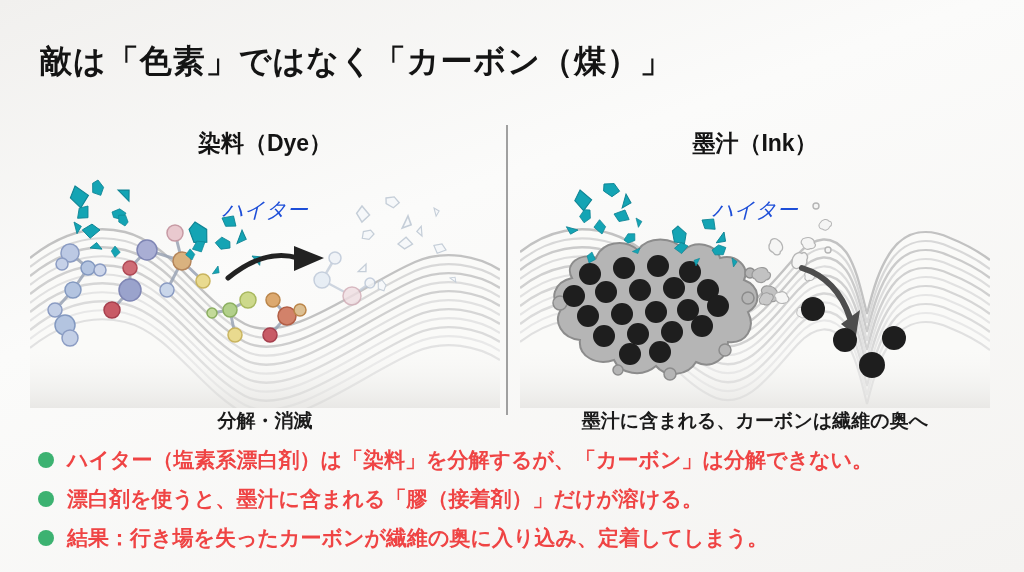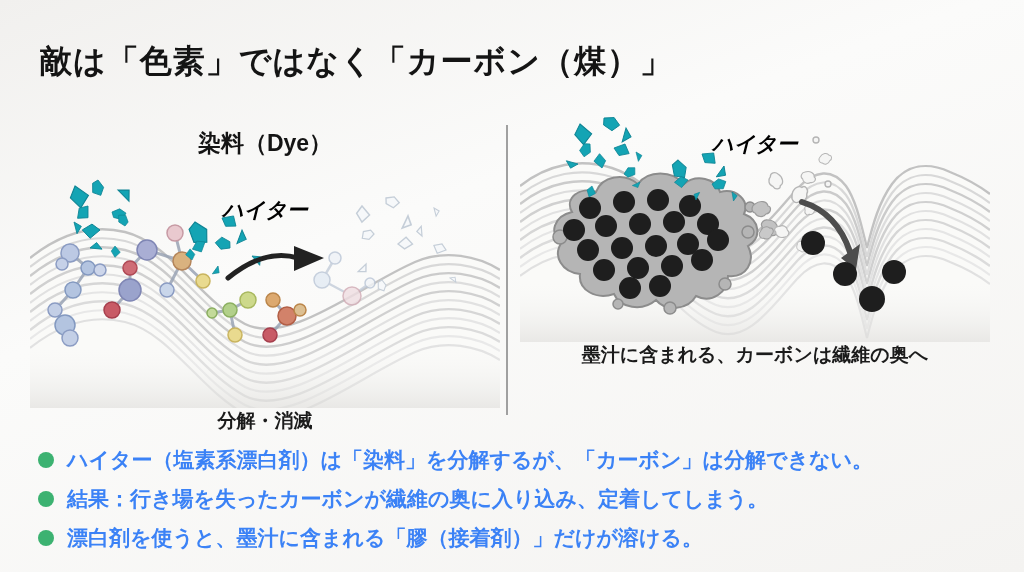--- a/index.html
+++ b/index.html
@@ -19,37 +19,37 @@
   .panel-left{left:30px;}
   .panel-right{left:520px;}
   .panel-header{
     margin:16px;text-align:center;font-size:23px;font-weight:800;
     height:34px;line-height:30px;color:#141414;white-space:nowrap;
   }
   .illus{position:relative;width:470px;height:230px;}
   .illus svg{position:absolute;left:0;top:0;width:470px;height:230px;}
   .hiter-label{
     position:absolute;left:50%;top:18px;transform:translateX(-50%);
-    font-size:21px;font-weight:700;font-style:italic;color:#000000;
+    font-size:21px;font-weight:400;font-style:italic;color:#1d4ed8;
     white-space:nowrap;z-index:3;
   }
   .caption{
     margin:0 0 0 0;text-align:center;font-size:19px;font-weight:800;
     color:#1b1b1b;white-space:nowrap;
   }
   .divider{
     position:absolute;left:506px;top:125px;width:2px;height:290px;
     background:#a0a0a0;
   }
   .bullets{
     position:absolute;left:38px;top:446px;margin:0;padding:0;list-style:none;
   }
   .bullets li{
     display:flex;align-items:center;gap:13px;margin-bottom:11px;
-    font-size:21px;font-weight:800;white-space:nowrap;color:#3b82f6;
+    font-size:21px;font-weight:800;white-space:nowrap;color:#ef4444;
   }
   .dot{
     width:16px;height:16px;border-radius:50%;background:#3cb271;flex:0 0 16px;
   }
 </style>
 </head>
 <body>
 
 <div class="slide">
 
@@ -188,20 +188,21 @@
           <polygon points="264,68 294,80 264,93" fill="#222222"></polygon>
         </g>
       </svg>
     </div>
     <p class="caption">分解・消滅</p>
   </section>
 
   <div class="divider"></div>
 
   <section class="panel panel-right">
+    <h2 class="panel-header">墨汁（Ink）</h2>
     <div class="illus">
       <span class="hiter-label">ハイター</span>
       <svg viewBox="0 0 470 230">
         <defs>
           <linearGradient id="fadeR" x1="0" y1="0" x2="0" y2="1">
             <stop offset="0" stop-color="#ffffff" stop-opacity="0"></stop>
             <stop offset="1" stop-color="#dddcd9"></stop>
           </linearGradient>
           <path id="wvR" d="M0,74 C28,52 60,46 92,56 C135,70 160,116 196,130 C228,142 252,104 278,76 C295,58 312,56 326,74 C336,88 341,112 347,136 C353,112 359,90 372,72 C387,52 408,50 430,60 C450,68 462,76 470,82"></path>
           <path id="frag" d="M0,0 C5,-4 12,-3 13,2 C17,3 16,9 11,10 C8,14 2,13 0,9 C-4,8 -4,2 0,0 Z"></path>
@@ -308,21 +309,21 @@
     <p class="caption">墨汁に含まれる、カーボンは繊維の奥へ</p>
   </section>
 
   <ul class="bullets">
     <li>
       <span class="dot"></span>
       <span>ハイター（塩素系漂白剤）は「染料」を分解するが、「カーボン」は分解できない。</span>
     </li>
     <li>
       <span class="dot"></span>
-      <span>結果：行き場を失ったカーボンが繊維の奥に入り込み、定着してしまう。</span>
+      <span>漂白剤を使うと、墨汁に含まれる「膠（接着剤）」だけが溶ける。</span>
     </li>
     <li>
       <span class="dot"></span>
-      <span>漂白剤を使うと、墨汁に含まれる「膠（接着剤）」だけが溶ける。</span>
+      <span>結果：行き場を失ったカーボンが繊維の奥に入り込み、定着してしまう。</span>
     </li>
   </ul>
 
 </div>
 
 </body></html>

